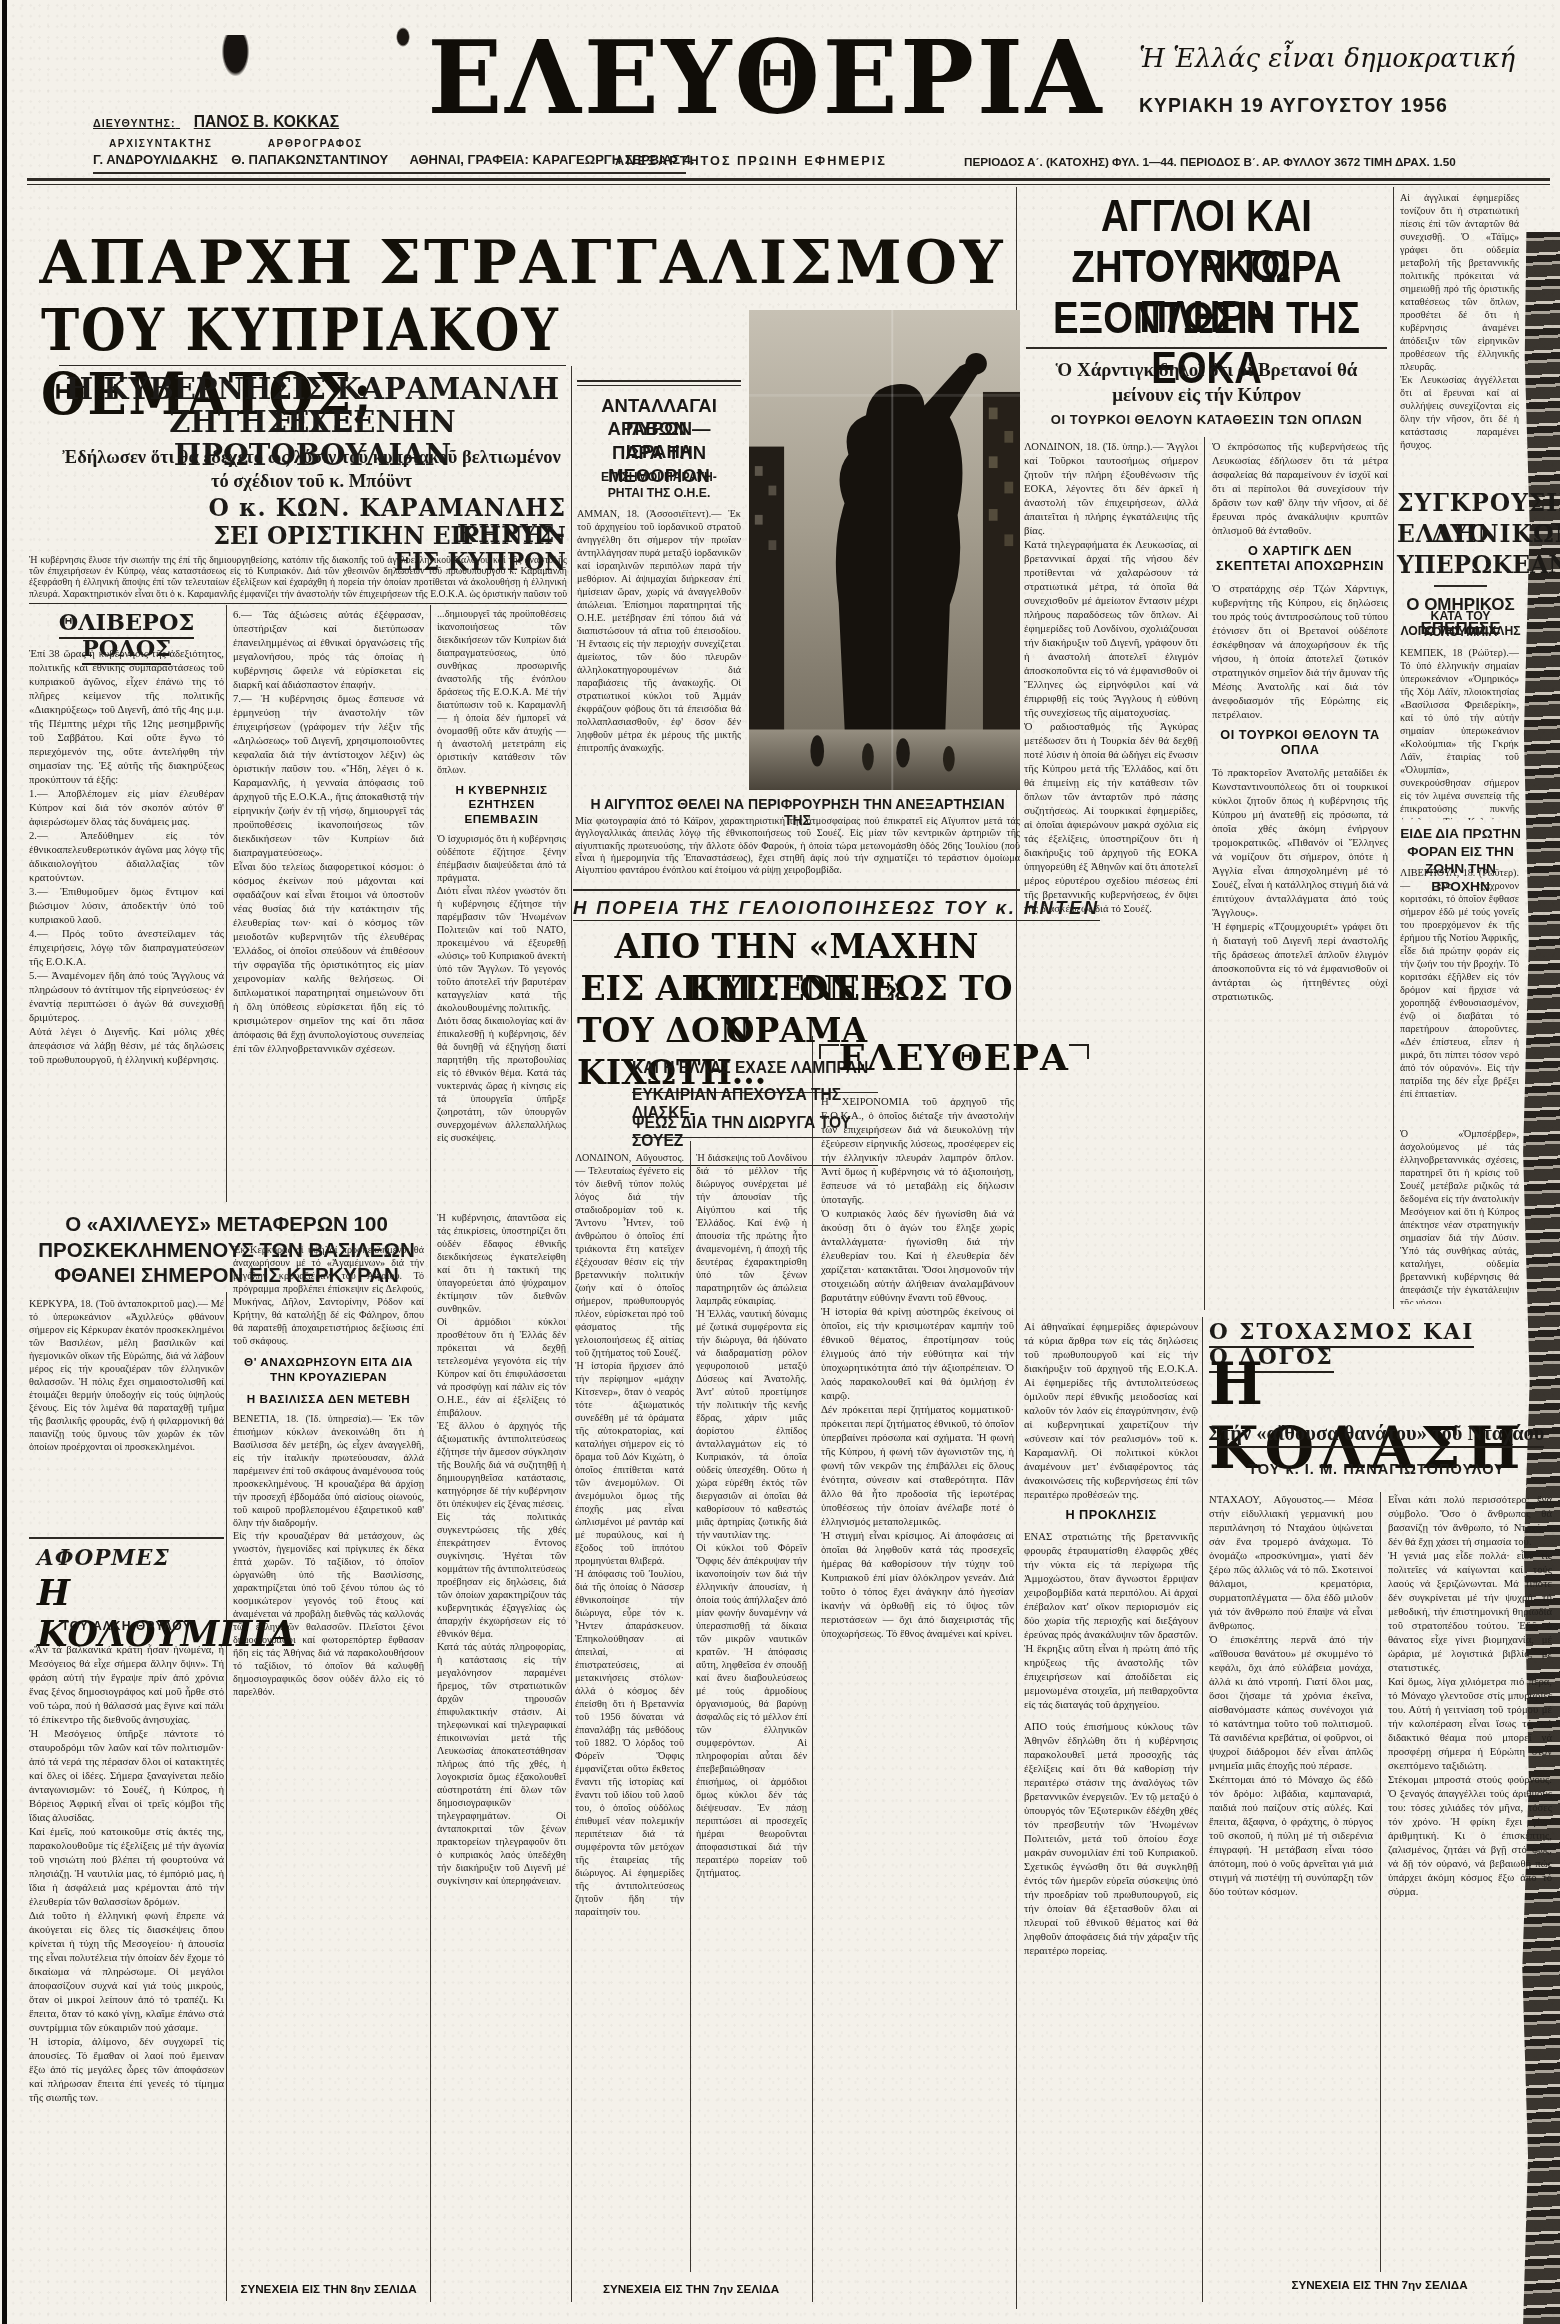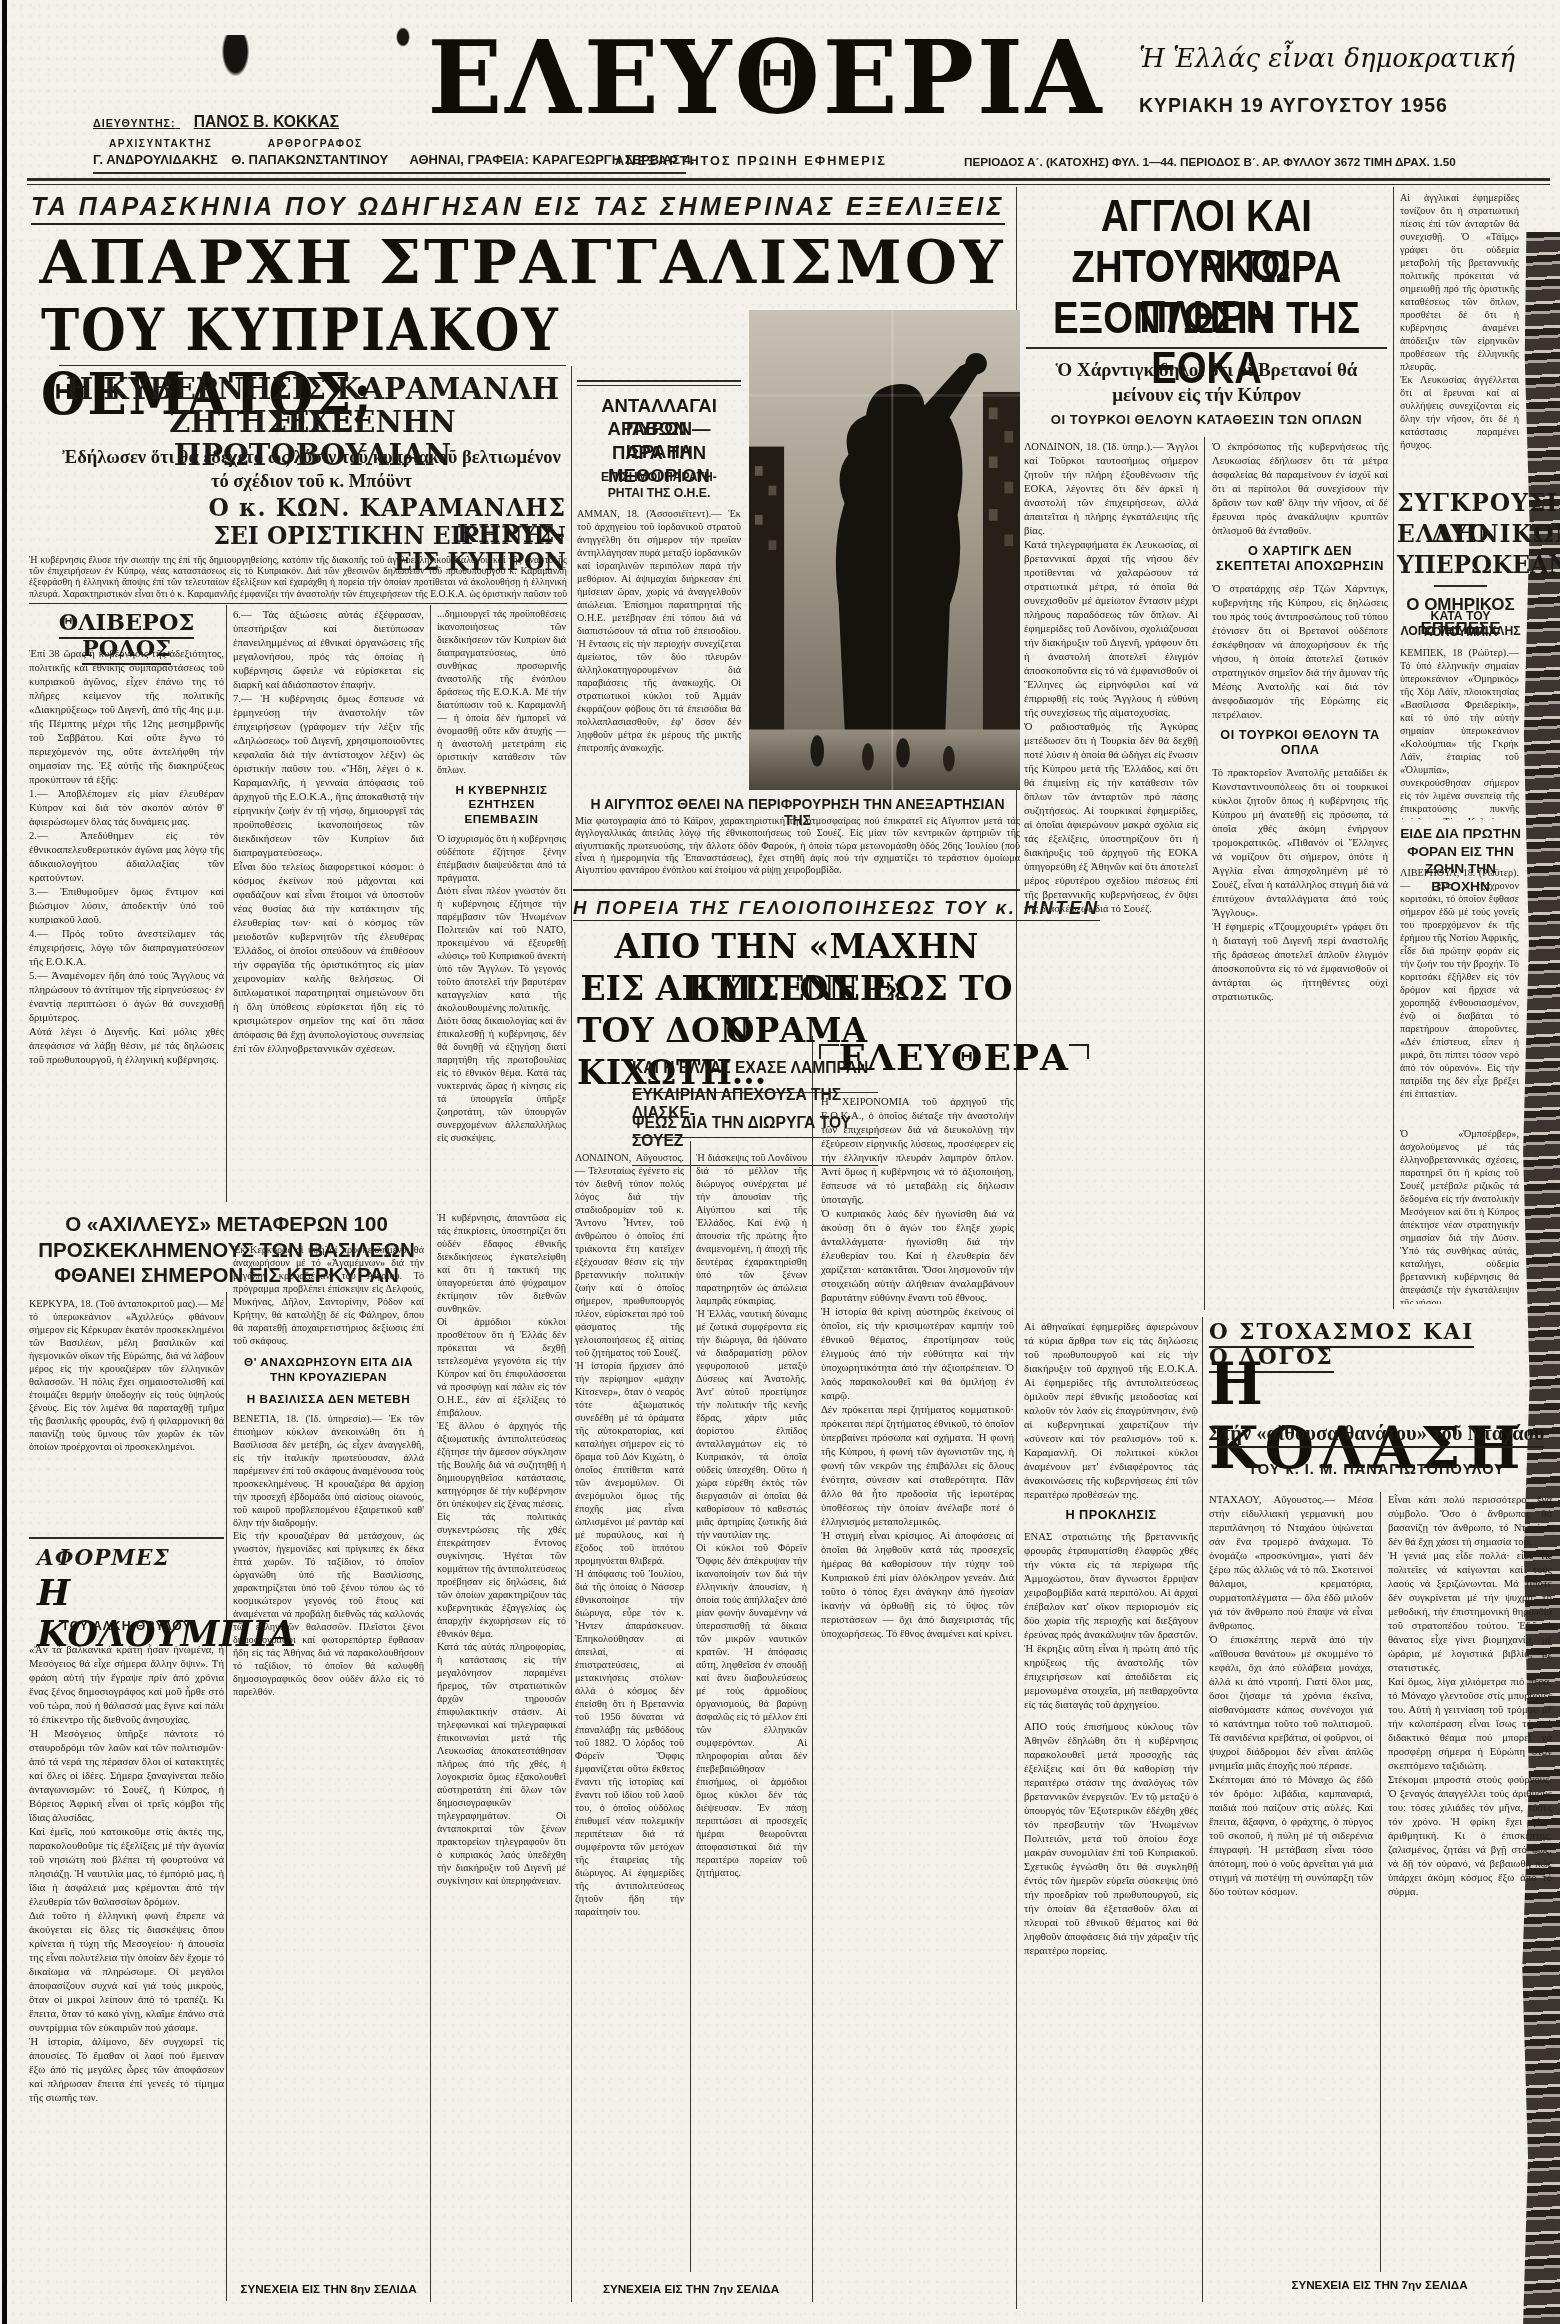--- a/index.html
+++ b/index.html
@@ -72,23 +72,20 @@
   <div class="vr" style="left:571px;top:366px;height:1936px;"></div>
   <div class="vr" style="left:226px;top:605px;height:597px;"></div>
   <div class="vr" style="left:226px;top:1292px;height:1009px;"></div>
   <div class="vr" style="left:430px;top:605px;height:1697px;"></div>
   <div class="vr" style="left:690px;top:1141px;height:1131px;"></div>
   <div class="vr" style="left:812px;top:1036px;height:1266px;"></div>
   <div class="vr" style="left:1204px;top:437px;height:873px;"></div>
   <div class="vr" style="left:1380px;top:1492px;height:780px;"></div>
   <div class="vr" style="left:1202px;top:1317px;height:985px;"></div>
 
-  <div class="abs sans b i" style="left:31px;top:192px;width:980px;font-size:25px;letter-spacing:3.4px;white-space:nowrap;">
-    <span style="border-bottom:2px solid #24201b;padding-bottom:2.9px;">ΤΑ ΠΑΡΑΣΚΗΝΙΑ ΠΟΥ ΩΔΗΓΗΣΑΝ ΕΙΣ ΤΑΣ ΣΗΜΕΡΙΝΑΣ ΕΞΕΛΙΞΕΙΣ</span>
-  </div>
 
   <div class="abs headline c" style="left:35px;top:228px;width:975px;font-size:60px;line-height:68px;letter-spacing:2.9px;">ΑΠΑΡΧΗ ΣΤΡΑΓΓΑΛΙΣΜΟΥ</div>
   <div class="abs headline" style="left:41px;top:298px;width:722px;font-size:57px;line-height:64px;letter-spacing:2px;transform:scaleX(.9);transform-origin:left;">ΤΟΥ ΚΥΠΡΙΑΚΟΥ ΘΕΜΑΤΟΣ;</div>
 
   <div class="hr" style="left:59px;top:365px;width:507px;height:1px;"></div>
   <div class="abs ser b c" style="left:59px;top:373px;width:507px;font-size:29px;line-height:33px;">Η ΚΥΒΕΡΝΗΣΙΣ ΚΑΡΑΜΑΝΛΗ ΕΙΧΕ</div>
   <div class="abs ser b c" style="left:59px;top:406px;width:507px;font-size:29px;line-height:33px;">ΖΗΤΗΣΕΙ ΞΕΝΗΝ ΠΡΩΤΟΒΟΥΛΙΑΝ</div>
   <div class="abs dsans b c" style="left:60px;top:445px;width:503px;font-size:18.5px;line-height:24.4px;">Ἐδήλωσεν ὅτι θά ἐδέχετο ὡς λύσιν τοῦ κυπριακοῦ βελτιωμένον τό σχέδιον τοῦ κ. Μπόϋντ</div>
   <div class="abs ser b r" style="left:195px;top:495px;width:371px;font-size:23.4px;line-height:26px;letter-spacing:1px;">Ο κ. ΚΩΝ. ΚΑΡΑΜΑΝΛΗΣ ΚΗΡΥΣ-</div>
   <div class="abs ser b r" style="left:195px;top:523px;width:371px;font-size:23.4px;line-height:26px;">ΣΕΙ ΟΡΙΣΤΙΚΗΝ ΕΙΡΗΝΗΝ ΕΙΣ ΚΥΠΡΟΝ</div>

